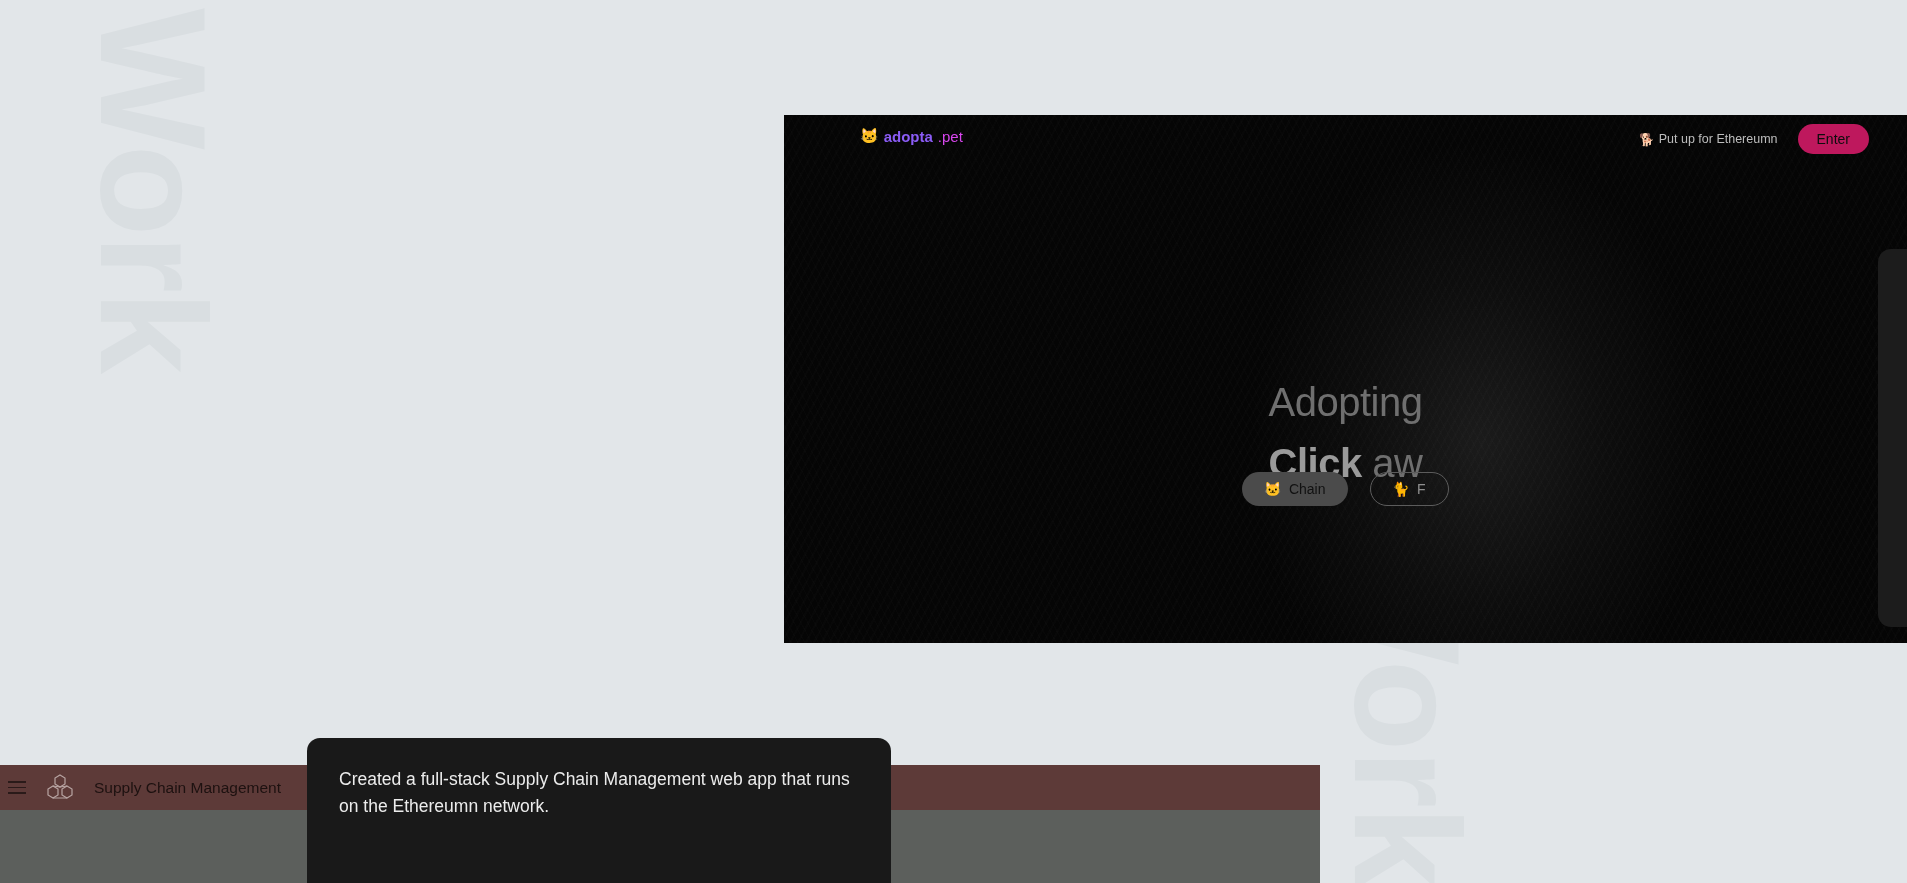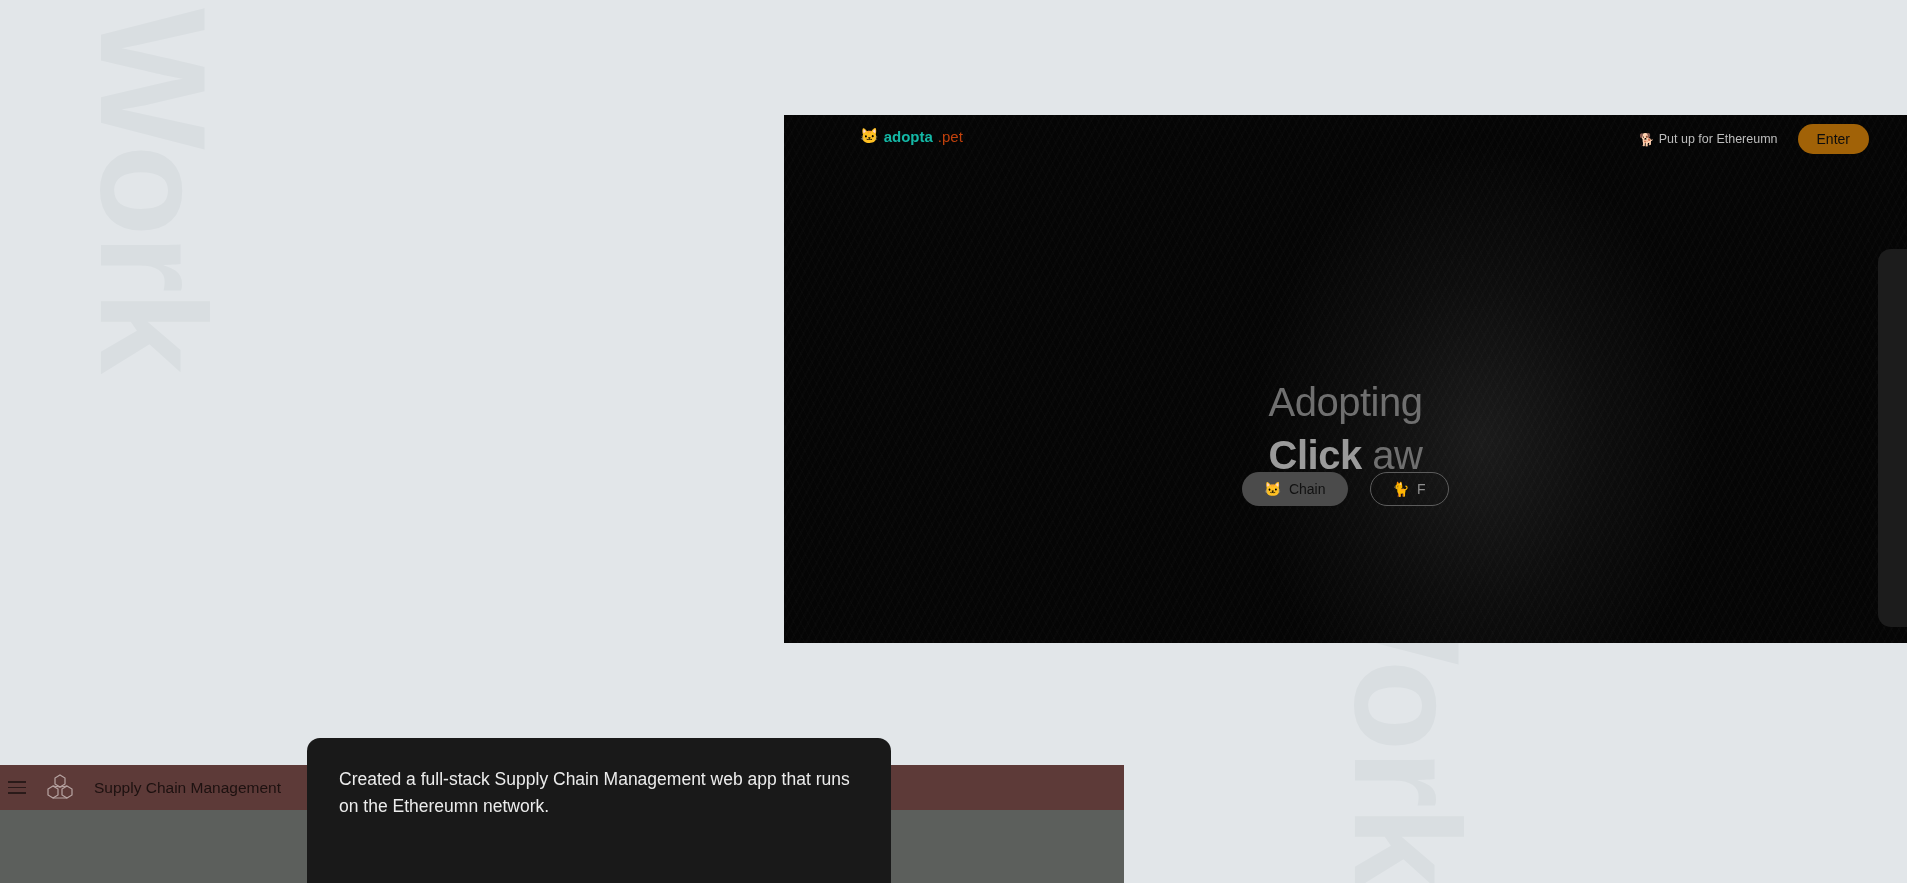--- a/index.html
+++ b/index.html
@@ -49,44 +49,44 @@
       repeating-linear-gradient(62deg, rgba(255,255,255,.010) 0 1px, rgba(0,0,0,0) 1px 6px);
   }
   #adopta-nav {
     position:absolute; left:0; right:0; top:0; height:60px;
     display:flex; align-items:center; z-index:3;
   }
   #adopta-logo {
     position:absolute; left:76px; top:12px;
     font-size:15px; color:#c9c9c9; display:flex; align-items:center; gap:5px;
   }
-  #adopta-logo .lg-bold { font-weight:700; color:#14b8a6; }
-  #adopta-logo .lg-dim  { color:#c2410c; }
+  #adopta-logo .lg-bold { font-weight:700; color:#8b5cf6; }
+  #adopta-logo .lg-dim  { color:#d946ef; }
   #adopta-nav-right {
     position:absolute; right:38px; top:9px;
     display:flex; align-items:center; gap:20px;
   }
   #adopta-putup {
     font-size:12.5px; color:#bdbdbd; display:flex; align-items:center; gap:4px;
   }
   #adopta-enter {
-    background:#a16207; color:#0d0d0d;
+    background:#be185d; color:#0d0d0d;
     border:none; border-radius:999px;
     padding:7px 19px; font-size:14px;
     font-family:"Liberation Sans", sans-serif;
     cursor:pointer;
   }
   #adopta-hero {
     position:absolute; left:0; right:0; top:265px; text-align:center; z-index:2;
   }
   #adopta-hero .h-l1 {
     font-size:40px; color:#6f6f6f; font-weight:400; letter-spacing:-.5px;
   }
   #adopta-hero .h-l2 {
-    font-size:40px; color:#6f6f6f; font-weight:400; letter-spacing:-.5px; margin-top:8px;
+    font-size:40px; color:#6f6f6f; font-weight:400; letter-spacing:-.5px; margin-top:16px;
   }
   #adopta-hero .h-l2 b { color:#9a9a9a; font-weight:700; }
   #adopta-cta {
     position:absolute; left:0; right:0; top:357px;
     display:flex; justify-content:center; gap:22px; z-index:2;
   }
   .cta-btn {
     display:flex; align-items:center; gap:7px;
     padding:8px 22px; border-radius:999px;
     font-size:14px; font-family:"Liberation Sans", sans-serif; cursor:pointer;
@@ -99,21 +99,21 @@
     position:absolute; left:1094px; top:134px;
     width:506px; height:378px;
     background:#1c1c1c; border-radius:13px;
     padding:28px 32px; z-index:5;
   }
 
   
   #scm-card {
     position:absolute;
     left:0px; top:765px;
-    width:1124px; height:118px;
+    width:1320px; height:118px;
     overflow:hidden;
   }
   #scm-header {
     position:absolute; left:0; right:0; top:0; height:45px;
     background:#5d3a38;
     display:flex; align-items:center; gap:18px; padding-left:8px;
   }
   #scm-body {
     position:absolute; left:0; right:0; top:45px; bottom:0;
     background:#5c5f5c;

